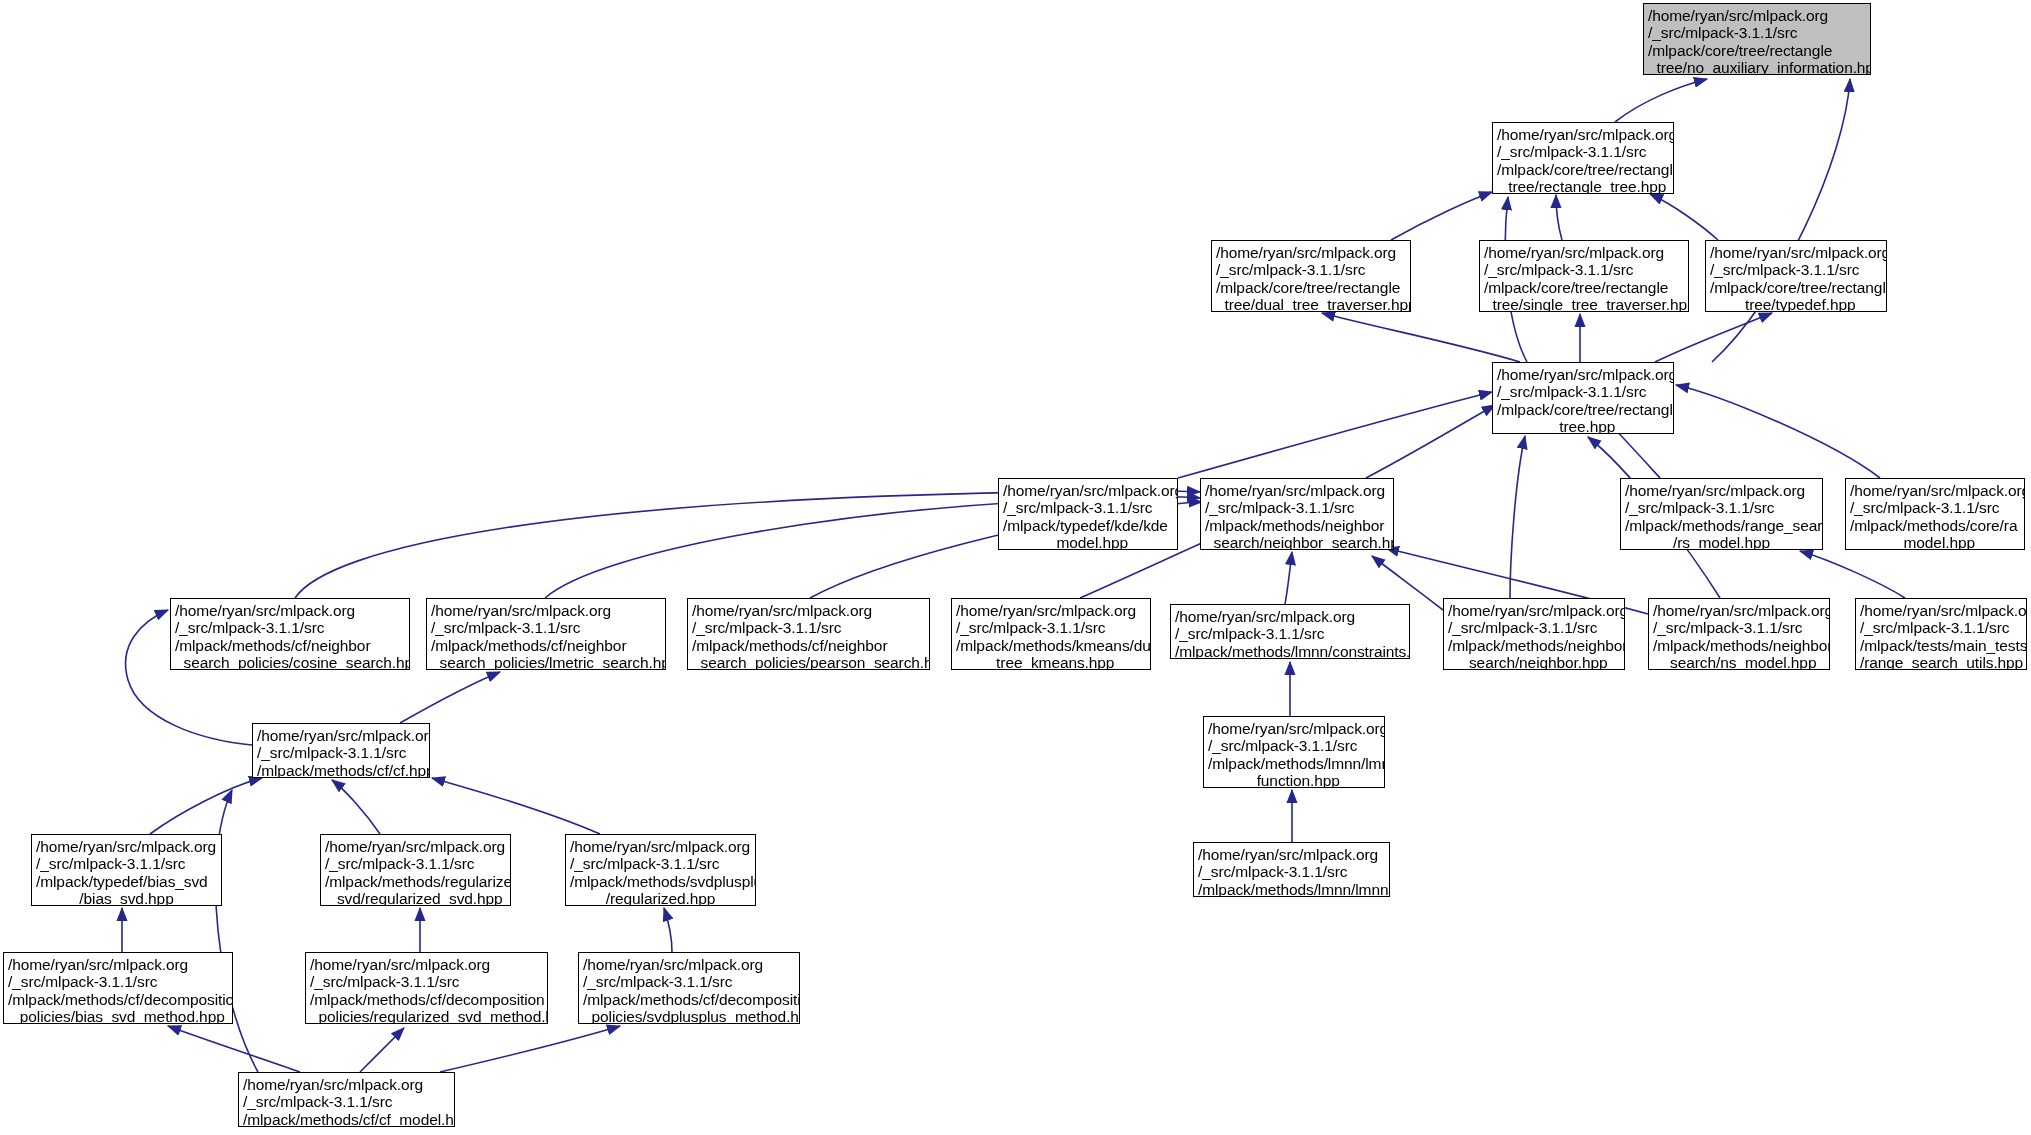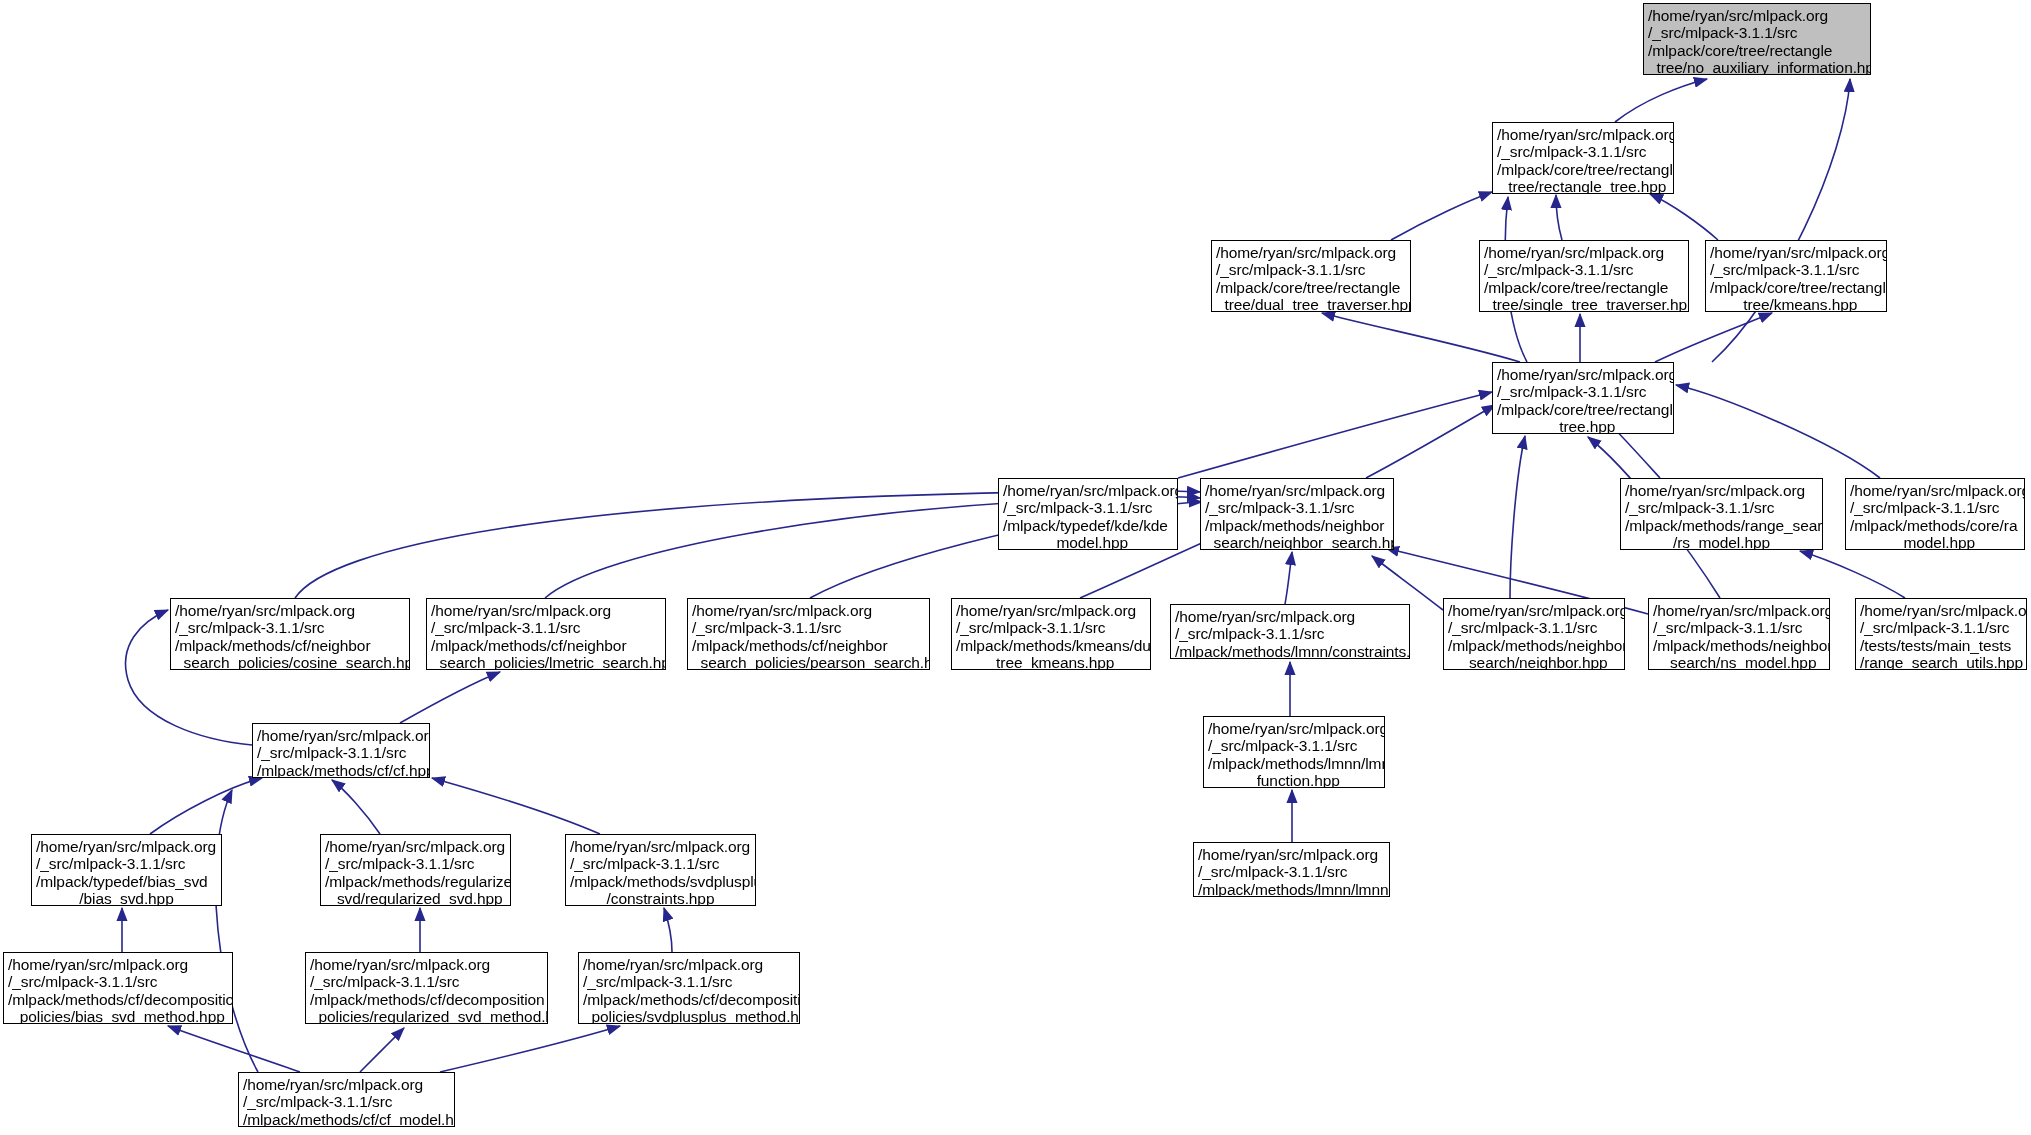--- a/index.html
+++ b/index.html
@@ -96,38 +96,38 @@
         <path d="M300,1072 C260,1058 200,1038 168,1026" fill="none" stroke="#26268c" stroke-width="1.6" marker-end="url(#arrowhead)"></path>
         <path d="M360,1072 C374,1058 392,1040 404,1028" fill="none" stroke="#26268c" stroke-width="1.6" marker-end="url(#arrowhead)"></path>
         <path d="M440,1072 C500,1058 580,1038 620,1026" fill="none" stroke="#26268c" stroke-width="1.6" marker-end="url(#arrowhead)"></path>
       </g>
   </svg>
   <div id="nodes-layer">
       <div class="graph-node root" style="left: 1643px; top: 3px; width: 228px; height: 72px;"><span class="node-line l">/home/ryan/src/mlpack.org</span><span class="node-line l">/_src/mlpack-3.1.1/src</span><span class="node-line l">/mlpack/core/tree/rectangle</span><span class="node-line l">_tree/no_auxiliary_information.hpp</span></div>
       <div class="graph-node" style="left: 1492px; top: 122px; width: 182px; height: 72px;"><span class="node-line l">/home/ryan/src/mlpack.org</span><span class="node-line l">/_src/mlpack-3.1.1/src</span><span class="node-line l">/mlpack/core/tree/rectangle</span><span class="node-line">_tree/rectangle_tree.hpp</span></div>
       <div class="graph-node" style="left: 1211px; top: 240px; width: 200px; height: 72px;"><span class="node-line l">/home/ryan/src/mlpack.org</span><span class="node-line l">/_src/mlpack-3.1.1/src</span><span class="node-line l">/mlpack/core/tree/rectangle</span><span class="node-line l">_tree/dual_tree_traverser.hpp</span></div>
       <div class="graph-node" style="left: 1479px; top: 240px; width: 210px; height: 72px;"><span class="node-line l">/home/ryan/src/mlpack.org</span><span class="node-line l">/_src/mlpack-3.1.1/src</span><span class="node-line l">/mlpack/core/tree/rectangle</span><span class="node-line l">_tree/single_tree_traverser.hpp</span></div>
-      <div class="graph-node" style="left: 1705px; top: 240px; width: 182px; height: 72px;"><span class="node-line l">/home/ryan/src/mlpack.org</span><span class="node-line l">/_src/mlpack-3.1.1/src</span><span class="node-line l">/mlpack/core/tree/rectangle</span><span class="node-line">_tree/kmeans.hpp</span></div>
+      <div class="graph-node" style="left: 1705px; top: 240px; width: 182px; height: 72px;"><span class="node-line l">/home/ryan/src/mlpack.org</span><span class="node-line l">/_src/mlpack-3.1.1/src</span><span class="node-line l">/mlpack/core/tree/rectangle</span><span class="node-line">_tree/typedef.hpp</span></div>
       <div class="graph-node" style="left: 1492px; top: 362px; width: 182px; height: 72px;"><span class="node-line l">/home/ryan/src/mlpack.org</span><span class="node-line l">/_src/mlpack-3.1.1/src</span><span class="node-line l">/mlpack/core/tree/rectangle</span><span class="node-line">_tree.hpp</span></div>
       <div class="graph-node" style="left: 998px; top: 478px; width: 180px; height: 72px;"><span class="node-line l">/home/ryan/src/mlpack.org</span><span class="node-line l">/_src/mlpack-3.1.1/src</span><span class="node-line l">/mlpack/typedef/kde/kde</span><span class="node-line">_model.hpp</span></div>
       <div class="graph-node" style="left: 1200px; top: 478px; width: 194px; height: 72px;"><span class="node-line l">/home/ryan/src/mlpack.org</span><span class="node-line l">/_src/mlpack-3.1.1/src</span><span class="node-line l">/mlpack/methods/neighbor</span><span class="node-line l">_search/neighbor_search.hpp</span></div>
       <div class="graph-node" style="left: 1620px; top: 478px; width: 203px; height: 72px;"><span class="node-line l">/home/ryan/src/mlpack.org</span><span class="node-line l">/_src/mlpack-3.1.1/src</span><span class="node-line l">/mlpack/methods/range_search</span><span class="node-line">/rs_model.hpp</span></div>
       <div class="graph-node" style="left: 1845px; top: 478px; width: 180px; height: 72px;"><span class="node-line l">/home/ryan/src/mlpack.org</span><span class="node-line l">/_src/mlpack-3.1.1/src</span><span class="node-line l">/mlpack/methods/core/ra</span><span class="node-line">_model.hpp</span></div>
       <div class="graph-node" style="left: 170px; top: 598px; width: 240px; height: 72px;"><span class="node-line l">/home/ryan/src/mlpack.org</span><span class="node-line l">/_src/mlpack-3.1.1/src</span><span class="node-line l">/mlpack/methods/cf/neighbor</span><span class="node-line l">_search_policies/cosine_search.hpp</span></div>
       <div class="graph-node" style="left: 426px; top: 598px; width: 240px; height: 72px;"><span class="node-line l">/home/ryan/src/mlpack.org</span><span class="node-line l">/_src/mlpack-3.1.1/src</span><span class="node-line l">/mlpack/methods/cf/neighbor</span><span class="node-line l">_search_policies/lmetric_search.hpp</span></div>
       <div class="graph-node" style="left: 687px; top: 598px; width: 243px; height: 72px;"><span class="node-line l">/home/ryan/src/mlpack.org</span><span class="node-line l">/_src/mlpack-3.1.1/src</span><span class="node-line l">/mlpack/methods/cf/neighbor</span><span class="node-line l">_search_policies/pearson_search.hpp</span></div>
       <div class="graph-node" style="left: 951px; top: 598px; width: 200px; height: 72px;"><span class="node-line l">/home/ryan/src/mlpack.org</span><span class="node-line l">/_src/mlpack-3.1.1/src</span><span class="node-line l">/mlpack/methods/kmeans/dual</span><span class="node-line">_tree_kmeans.hpp</span></div>
       <div class="graph-node" style="left: 1170px; top: 604px; width: 240px; height: 55px;"><span class="node-line l">/home/ryan/src/mlpack.org</span><span class="node-line l">/_src/mlpack-3.1.1/src</span><span class="node-line l">/mlpack/methods/lmnn/constraints.hpp</span></div>
       <div class="graph-node" style="left: 1443px; top: 598px; width: 182px; height: 72px;"><span class="node-line l">/home/ryan/src/mlpack.org</span><span class="node-line l">/_src/mlpack-3.1.1/src</span><span class="node-line l">/mlpack/methods/neighbor</span><span class="node-line">_search/neighbor.hpp</span></div>
       <div class="graph-node" style="left: 1648px; top: 598px; width: 182px; height: 72px;"><span class="node-line l">/home/ryan/src/mlpack.org</span><span class="node-line l">/_src/mlpack-3.1.1/src</span><span class="node-line l">/mlpack/methods/neighbor</span><span class="node-line">_search/ns_model.hpp</span></div>
-      <div class="graph-node" style="left: 1855px; top: 598px; width: 172px; height: 72px;"><span class="node-line l">/home/ryan/src/mlpack.org</span><span class="node-line l">/_src/mlpack-3.1.1/src</span><span class="node-line l">/tests/tests/main_tests</span><span class="node-line">/range_search_utils.hpp</span></div>
+      <div class="graph-node" style="left: 1855px; top: 598px; width: 172px; height: 72px;"><span class="node-line l">/home/ryan/src/mlpack.org</span><span class="node-line l">/_src/mlpack-3.1.1/src</span><span class="node-line l">/mlpack/tests/main_tests</span><span class="node-line">/range_search_utils.hpp</span></div>
       <div class="graph-node" style="left: 252px; top: 723px; width: 178px; height: 55px;"><span class="node-line l">/home/ryan/src/mlpack.org</span><span class="node-line l">/_src/mlpack-3.1.1/src</span><span class="node-line l">/mlpack/methods/cf/cf.hpp</span></div>
       <div class="graph-node" style="left: 1203px; top: 716px; width: 182px; height: 72px;"><span class="node-line l">/home/ryan/src/mlpack.org</span><span class="node-line l">/_src/mlpack-3.1.1/src</span><span class="node-line l">/mlpack/methods/lmnn/lmnn</span><span class="node-line">_function.hpp</span></div>
       <div class="graph-node" style="left: 31px; top: 834px; width: 191px; height: 72px;"><span class="node-line l">/home/ryan/src/mlpack.org</span><span class="node-line l">/_src/mlpack-3.1.1/src</span><span class="node-line l">/mlpack/typedef/bias_svd</span><span class="node-line">/bias_svd.hpp</span></div>
       <div class="graph-node" style="left: 320px; top: 834px; width: 191px; height: 72px;"><span class="node-line l">/home/ryan/src/mlpack.org</span><span class="node-line l">/_src/mlpack-3.1.1/src</span><span class="node-line l">/mlpack/methods/regularized</span><span class="node-line">_svd/regularized_svd.hpp</span></div>
-      <div class="graph-node" style="left: 565px; top: 834px; width: 191px; height: 72px;"><span class="node-line l">/home/ryan/src/mlpack.org</span><span class="node-line l">/_src/mlpack-3.1.1/src</span><span class="node-line l">/mlpack/methods/svdplusplus</span><span class="node-line">/constraints.hpp</span></div>
+      <div class="graph-node" style="left: 565px; top: 834px; width: 191px; height: 72px;"><span class="node-line l">/home/ryan/src/mlpack.org</span><span class="node-line l">/_src/mlpack-3.1.1/src</span><span class="node-line l">/mlpack/methods/svdplusplus</span><span class="node-line">/regularized.hpp</span></div>
       <div class="graph-node" style="left: 1193px; top: 842px; width: 197px; height: 55px;"><span class="node-line l">/home/ryan/src/mlpack.org</span><span class="node-line l">/_src/mlpack-3.1.1/src</span><span class="node-line l">/mlpack/methods/lmnn/lmnn.hpp</span></div>
       <div class="graph-node" style="left: 3px; top: 952px; width: 230px; height: 72px;"><span class="node-line l">/home/ryan/src/mlpack.org</span><span class="node-line l">/_src/mlpack-3.1.1/src</span><span class="node-line l">/mlpack/methods/cf/decomposition</span><span class="node-line">_policies/bias_svd_method.hpp</span></div>
       <div class="graph-node" style="left: 305px; top: 952px; width: 243px; height: 72px;"><span class="node-line l">/home/ryan/src/mlpack.org</span><span class="node-line l">/_src/mlpack-3.1.1/src</span><span class="node-line l">/mlpack/methods/cf/decomposition</span><span class="node-line">_policies/regularized_svd_method.hpp</span></div>
       <div class="graph-node" style="left: 578px; top: 952px; width: 222px; height: 72px;"><span class="node-line l">/home/ryan/src/mlpack.org</span><span class="node-line l">/_src/mlpack-3.1.1/src</span><span class="node-line l">/mlpack/methods/cf/decomposition</span><span class="node-line">_policies/svdplusplus_method.hpp</span></div>
       <div class="graph-node" style="left: 238px; top: 1072px; width: 217px; height: 55px;"><span class="node-line l">/home/ryan/src/mlpack.org</span><span class="node-line l">/_src/mlpack-3.1.1/src</span><span class="node-line l">/mlpack/methods/cf/cf_model.hpp</span></div>
     </div>
 </div>
 
 </body></html>

